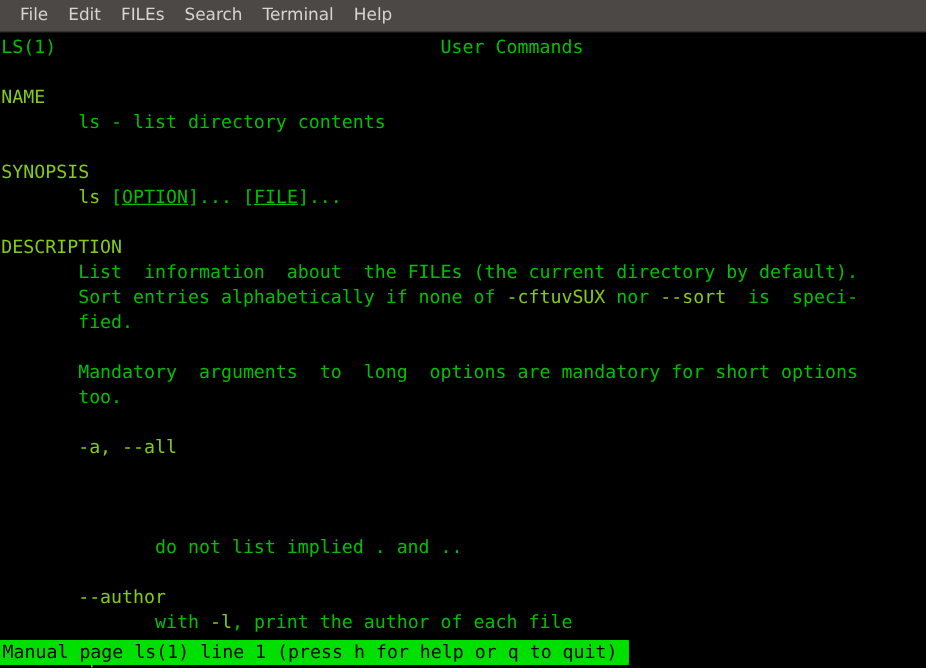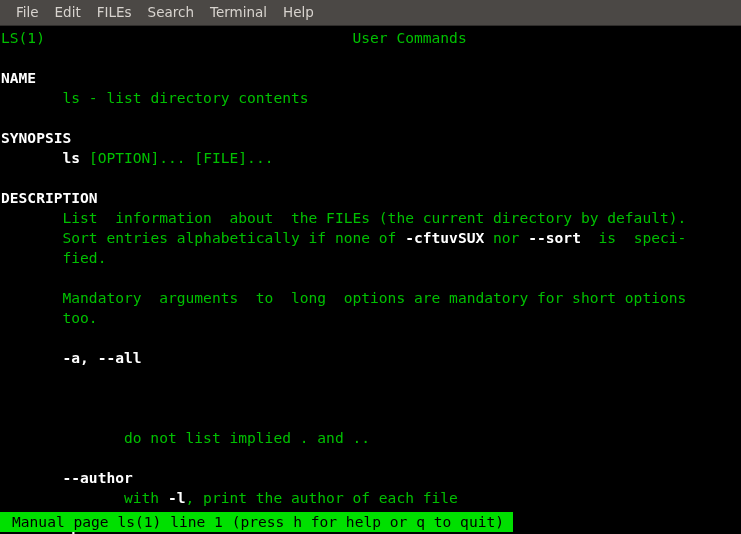--- a/index.html
+++ b/index.html
@@ -51,36 +51,36 @@
   .line {
     height: 20px;
     line-height: 20px;
     white-space: pre;
     font-family: "DejaVu Sans Mono", monospace;
     font-size: 14.6px;
     letter-spacing: 0px;
     color: #00c000;
     padding-left: 1px;
   }
-  .b { color: #ffffff; font-weight: bold; }
-  .u { }
+  .b { color: #84cc16; font-weight: normal; }
+  .u { text-decoration: underline; }
 
   
   #statusline {
     position: absolute;
     left: 0;
     bottom: 2px;
     height: 20px;
     line-height: 20px;
     white-space: pre;
     font-family: "DejaVu Sans Mono", monospace;
     font-size: 14.6px;
     background: #00e000;
     color: #000000;
-    padding-left: 12px;
+    padding-left: 2px;
     display: inline-block;
   }
   #statusline .cursor {
     background: #00e000;
     color: #000000;
   }
 </style>
 </head>
 <body>
 

